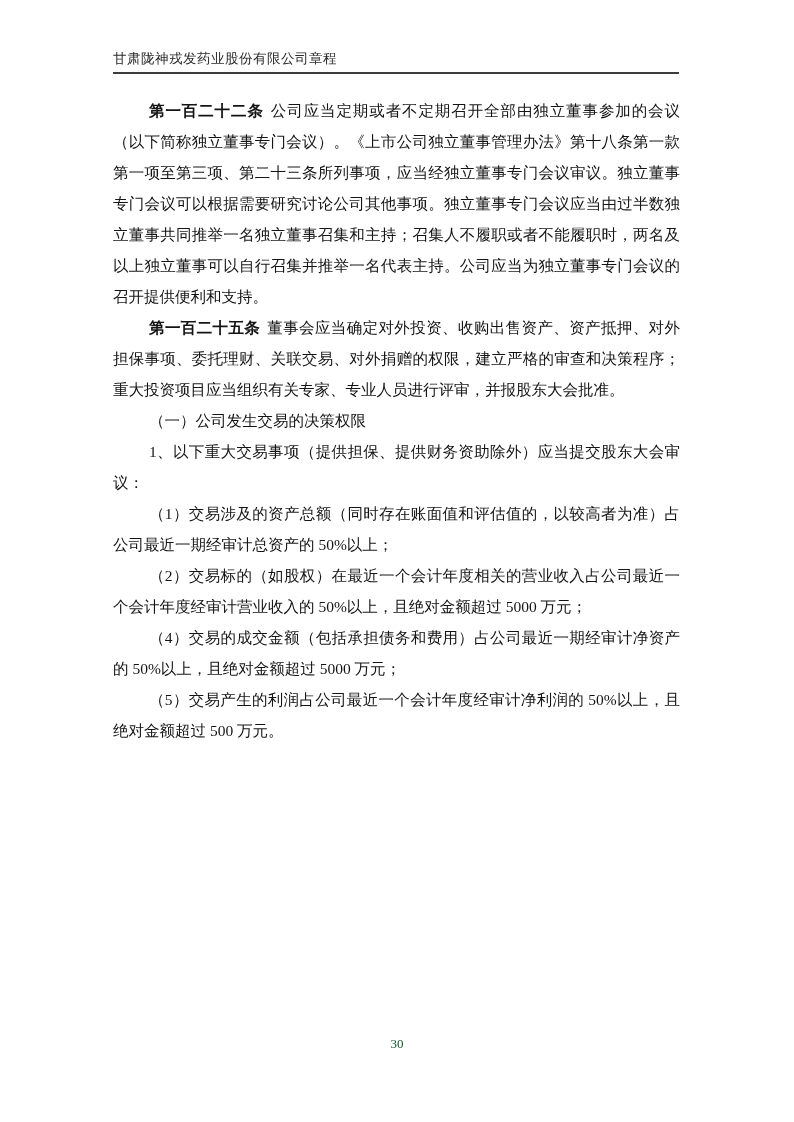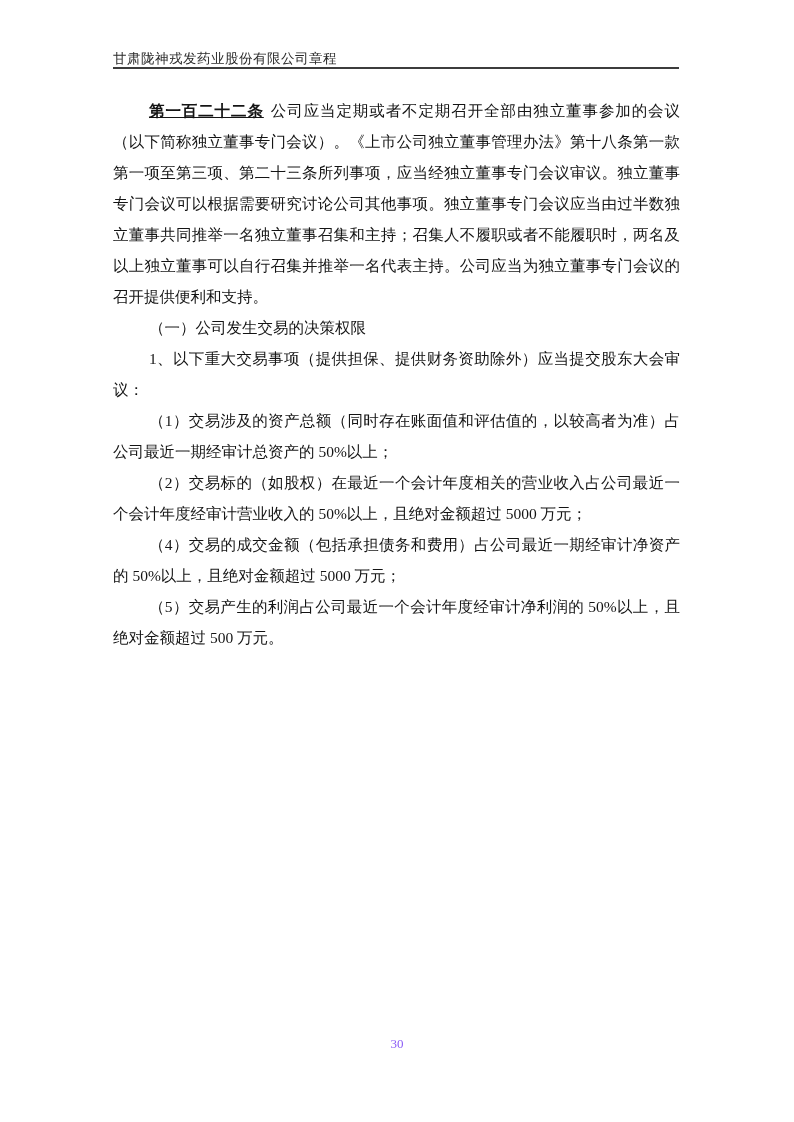--- a/index.html
+++ b/index.html
@@ -14,20 +14,21 @@
     background: #ffffff;
     overflow: hidden;
     font-family: "Liberation Serif", "DejaVu Serif", serif;
     color: #151515;
   }
   .doc-header {
     position: absolute;
     left: 113px;
     top: 50px;
     width: 566px;
+    padding-bottom: 5px;
     border-bottom: 2px solid #3c3c3c;
     font-size: 13.5px;
     line-height: 17px;
     color: #2a2a2a;
     letter-spacing: 0.5px;
   }
   .doc-body {
     position: absolute;
     left: 113px;
     top: 95px;
@@ -36,46 +37,46 @@
     line-height: 31px;
     text-align: justify;
     color: #141414;
   }
   .para {
     margin: 0;
     text-indent: 36px;
   }
   .article-no {
     font-weight: bold;
-    text-decoration: underline;
   }
   .article-no:not(:empty) {
     margin-right: 7px;
   }
   .page-footer {
     position: absolute;
     left: 0;
     top: 1036px;
     width: 794px;
     text-align: center;
     font-size: 13px;
-    color: #8b5cf6;
+    color: #14532d;
   }
 </style>
 </head>
 <body>
 
 <div class="page">
 
   <div class="doc-header">
     <span>甘肃陇神戎发药业股份有限公司章程</span>
   </div>
 
   <div class="doc-body">
     <p class="para"><span class="article-no">第一百二十二条</span><span>公司应当定期或者不定期召开全部由独立董事参加的会议（以下简称独立董事专门会议）。《上市公司独立董事管理办法》第十八条第一款第一项至第三项、第二十三条所列事项，应当经独立董事专门会议审议。独立董事专门会议可以根据需要研究讨论公司其他事项。独立董事专门会议应当由过半数独立董事共同推举一名独立董事召集和主持；召集人不履职或者不能履职时，两名及以上独立董事可以自行召集并推举一名代表主持。公司应当为独立董事专门会议的召开提供便利和支持。</span></p>
+    <p class="para"><span class="article-no">第一百二十五条</span><span>董事会应当确定对外投资、收购出售资产、资产抵押、对外担保事项、委托理财、关联交易、对外捐赠的权限，建立严格的审查和决策程序；重大投资项目应当组织有关专家、专业人员进行评审，并报股东大会批准。</span></p>
     <p class="para"><span class="article-no"></span><span>（一）公司发生交易的决策权限</span></p>
     <p class="para"><span class="article-no"></span><span>1、以下重大交易事项（提供担保、提供财务资助除外）应当提交股东大会审议：</span></p>
     <p class="para"><span class="article-no"></span><span>（1）交易涉及的资产总额（同时存在账面值和评估值的，以较高者为准）占公司最近一期经审计总资产的 50%以上；</span></p>
     <p class="para"><span class="article-no"></span><span>（2）交易标的（如股权）在最近一个会计年度相关的营业收入占公司最近一个会计年度经审计营业收入的 50%以上，且绝对金额超过 5000 万元；</span></p>
     <p class="para"><span class="article-no"></span><span>（4）交易的成交金额（包括承担债务和费用）占公司最近一期经审计净资产的 50%以上，且绝对金额超过 5000 万元；</span></p>
     <p class="para"><span class="article-no"></span><span>（5）交易产生的利润占公司最近一个会计年度经审计净利润的 50%以上，且绝对金额超过 500 万元。</span></p>
   </div>
 
   <div class="page-footer">
     <span>30</span>

